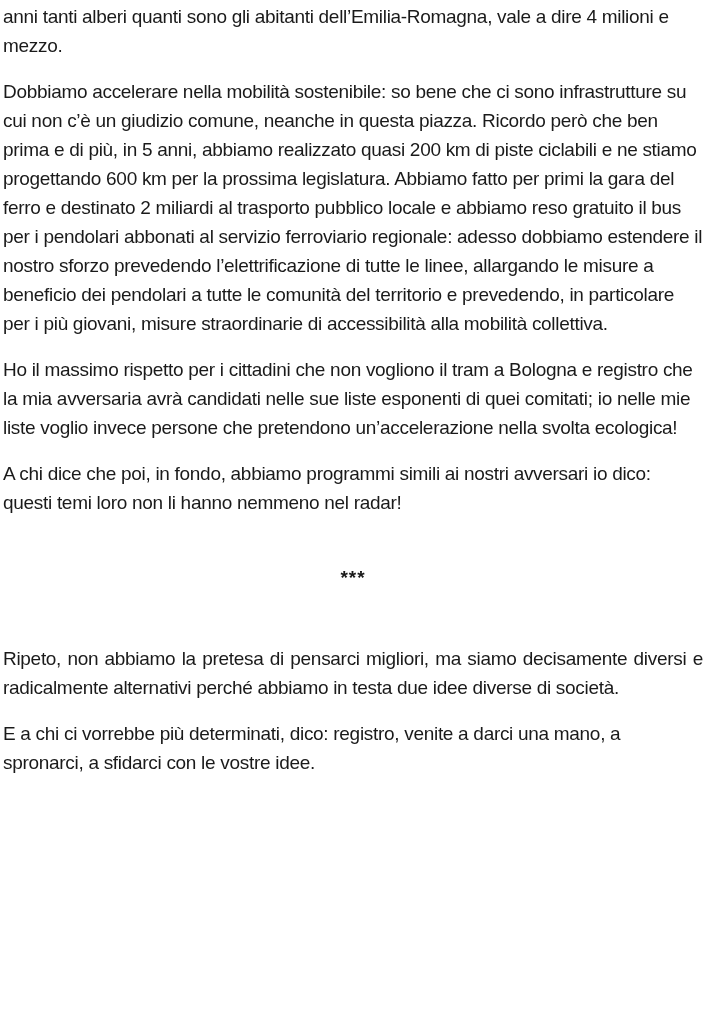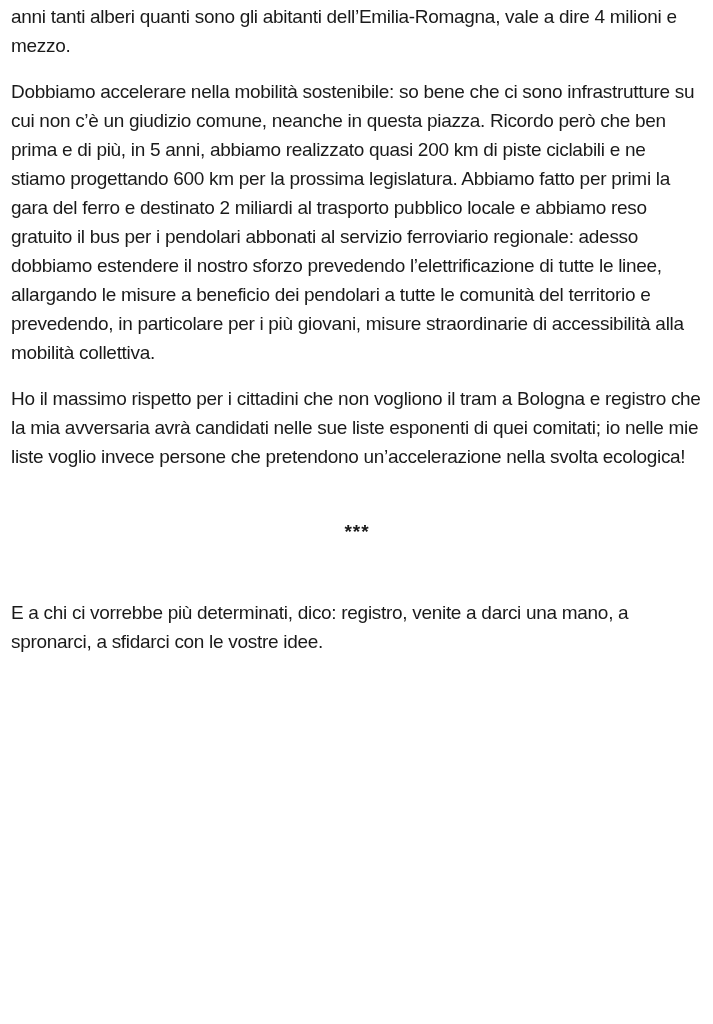--- a/index.html
+++ b/index.html
@@ -9,21 +9,21 @@
   }
   body {
     width: 713px;
     height: 1024px;
     overflow: hidden;
   }
   .page {
     box-sizing: border-box;
     width: 713px;
     height: 1024px;
-    padding: 2px 10px 0 11px;
+    padding: 2px 10px 0 3px;
     background: #ffffff;
     font-family: "Liberation Sans", sans-serif;
     font-size: 19px;
     line-height: 29px;
     letter-spacing: -0.3px;
     color: #1a1a1a;
   }
   .para {
     margin: 0 0 17px 0;
     text-align: left;
@@ -45,20 +45,22 @@
 <body>
 
 <div class="page">
 
   <p class="para">anni tanti alberi quanti sono gli abitanti dell’Emilia-Romagna, vale a dire 4 milioni e mezzo.</p>
 
   <p class="para"><span>Dobbiamo accelerare nella </span><span class="bold-run">mobilità sostenibile:</span><span> so bene che ci sono infrastrutture su cui non c’è un giudizio comune, neanche in questa piazza. Ricordo però che ben prima e di più, in 5 anni, abbiamo realizzato quasi 200 km di piste ciclabili e ne stiamo progettando 600 km per la prossima legislatura. Abbiamo fatto per primi la gara del ferro e destinato 2 miliardi al trasporto pubblico locale e abbiamo reso gratuito il bus per i pendolari abbonati al servizio ferroviario regionale: adesso dobbiamo estendere il nostro sforzo prevedendo l’elettrificazione di tutte le linee, allargando le misure a beneficio dei pendolari a tutte le comunità del territorio e prevedendo, in particolare per i più giovani, misure straordinarie di accessibilità alla mobilità collettiva.</span></p>
 
   <p class="para">Ho il massimo rispetto per i cittadini che non vogliono il tram a Bologna e registro che la mia avversaria avrà candidati nelle sue liste esponenti di quei comitati; io nelle mie liste voglio invece persone che pretendono un’accelerazione nella svolta ecologica!</p>
 
+  <p class="para">A chi dice che poi, in fondo, abbiamo programmi simili ai nostri avversari io dico: questi temi loro non li hanno nemmeno nel radar!</p>
 
   <div class="separator">***</div>
 
+  <p class="para justify">Ripeto, non abbiamo la pretesa di pensarci migliori, ma siamo decisamente diversi e radicalmente alternativi perché abbiamo in testa due idee diverse di società.</p>
 
   <p class="para">E a chi ci vorrebbe più determinati, dico: registro, venite a darci una mano, a spronarci, a sfidarci con le vostre idee.</p>
 
 
 </div>
 
 </body></html>

